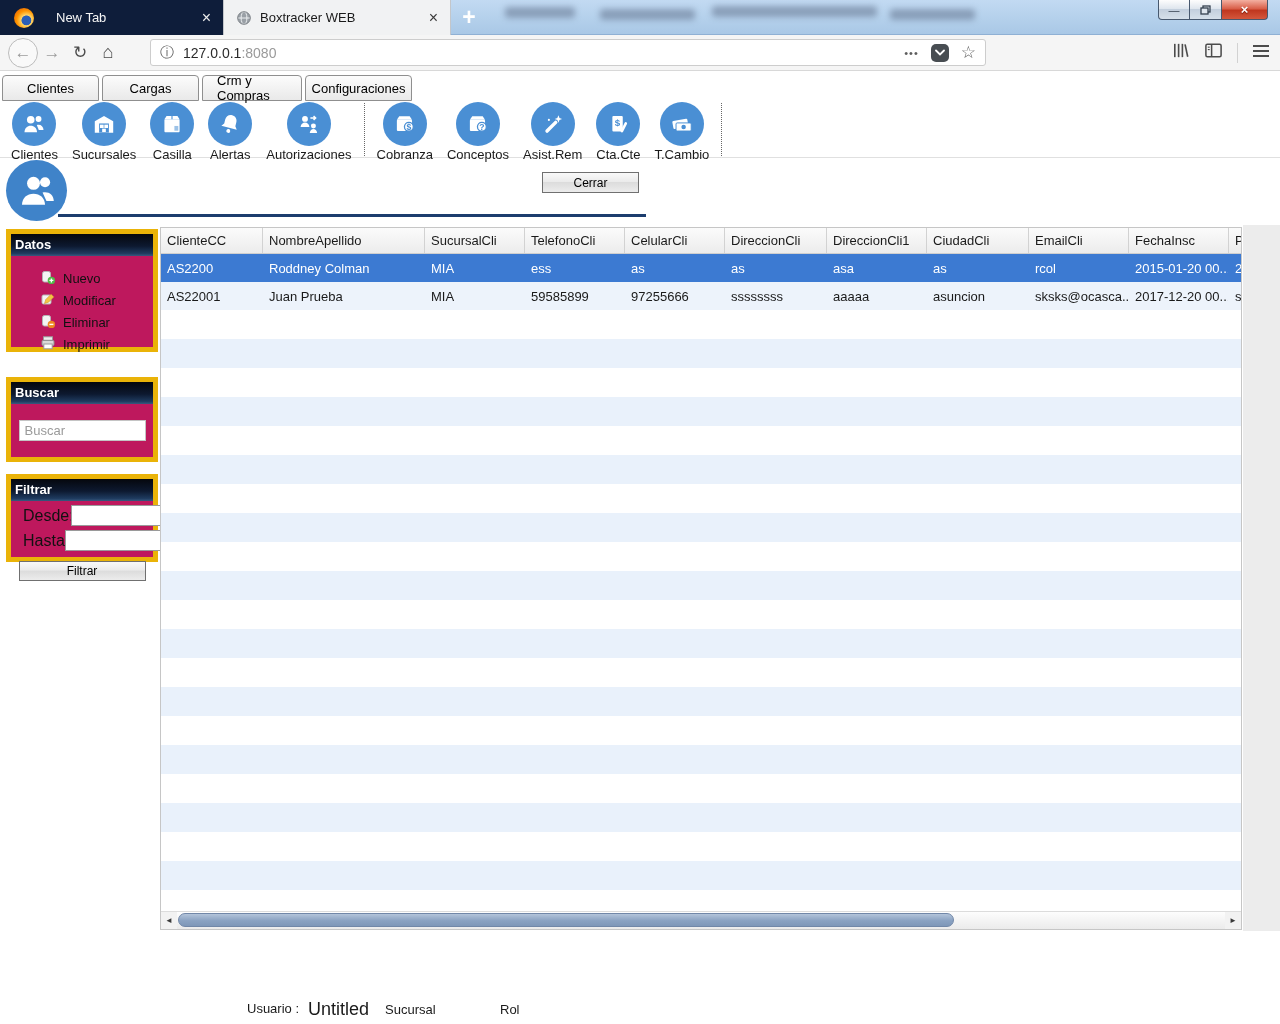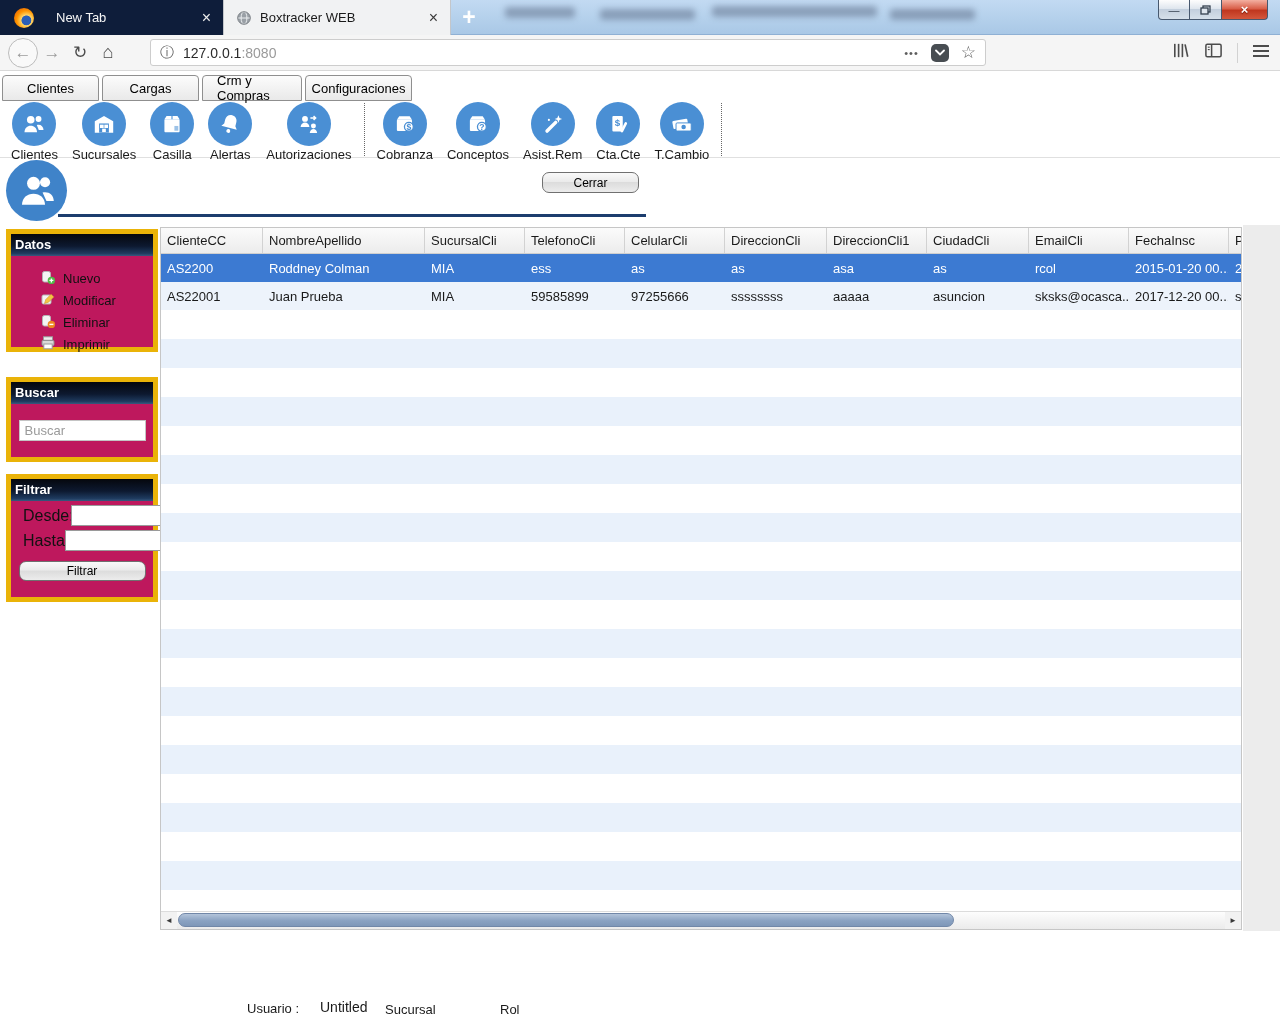--- a/index.html
+++ b/index.html
@@ -64,36 +64,36 @@
   .tool { display:flex; flex-direction:column; align-items:center; font-size:13px; color:#1a1a1a; padding:0 7px; }
   .tool-circle { width:44px; height:44px; border-radius:50%; background:#4a8fd4; display:flex;
     align-items:center; justify-content:center; margin-bottom:1px; }
   .tool-sep { border-left:1px dotted #666; height:53px; margin:1px 5px 0 5px; }
 
   
   .pagehead-icon { position:absolute; left:6px; top:160px; width:61px; height:61px; border-radius:50%;
     background:#3f83c9; display:flex; align-items:center; justify-content:center; }
   .page-title { position:absolute; left:72px; top:174px; font-size:30px; font-weight:bold; color:#1c3d6e; }
   .title-underline { position:absolute; left:58px; top:214px; width:588px; height:3px; background:#1c3d6e; }
-  .btn { border:1px solid #707070; border-radius:7px; font-size:12px; color:#000;
+  .btn { border:1px solid #707070; border-radius:0; font-size:12px; color:#000;
     background:linear-gradient(#f9f9f9,#ebebeb 45%,#dcdcdc 50%,#ececec); }
   .cerrar-btn { position:absolute; left:542px; top:172px; width:97px; height:21px; }
 
   
   .panel { position:absolute; left:6px; width:152px; border:5px solid #eab308; background:#be185d; }
   .panel-head { height:22px; background:linear-gradient(180deg,#05070d,#0d1930 55%,#1e3a5e 88%,#38597f);
     color:#fff; font-size:13px; font-weight:bold; line-height:22px; padding-left:4px; }
   .panel-datos { top:229px; height:123px; }
   .datos-items { padding:11px 0 0 29px; }
   .datos-item { display:flex; align-items:center; gap:7px; height:22px; font-size:13px; color:#111; }
   .panel-buscar { top:377px; height:85px; }
   .buscar-input { display:block; margin:16px auto 0 auto; width:127px; height:21px; border:1px solid #c4c4c4;
     font-size:13px; padding:0 5px; color:#333; font-family:"Liberation Sans",sans-serif; }
   .buscar-input::placeholder { color:#9a9a9a; }
-  .panel-filtrar { top:474px; height:128px; }
+  .panel-filtrar { top:474px; height:88px; }
   .filt-row { display:flex; align-items:center; margin:4px 5px 0 12px; height:21px; }
   .filt-row label { font-size:16px; color:#111; width:48px; }
   .filt-row input { flex:1; height:21px; border:1px solid #9a9a9a; font-family:"Liberation Sans",sans-serif; }
   .filtrar-btn { display:block; margin:10px auto 0 auto; width:127px; height:20px; }
 
   
   .tablebox { position:absolute; left:160px; top:227px; width:1082px; height:703px;
     border:1px solid #c6c6c6; background:#fff; overflow:hidden; }
   .thead { display:flex; height:26px; background:linear-gradient(#fbfbfb,#ececec); border-bottom:1px solid #cfcfcf; }
   .th { flex:none; font-size:13px; color:#1a1a1a; padding:5px 0 0 6px; border-right:1px solid #d2d2d2;
@@ -463,17 +463,17 @@
       <div class="htrack">
         <div class="hthumb"></div>
       </div>
       <div class="harrow">►</div>
     </div>
   </div>
 
   <div class="right-strip"></div>
 
   <span class="foot" style="left:247px; top:1001px; position:absolute">Usuario :</span>
-  <span class="foot" style="left:320px; top:999px; position:absolute; font-size:14px">Untitled</span>
+  <span class="foot" style="left:308px; top:999px; position:absolute; font-size:18px">Untitled</span>
   <span class="foot" style="left:385px; top:1002px; position:absolute">Sucursal</span>
   <span class="foot" style="left:500px; top:1002px; position:absolute">Rol</span>
 
 </div>
 
 </body></html>

